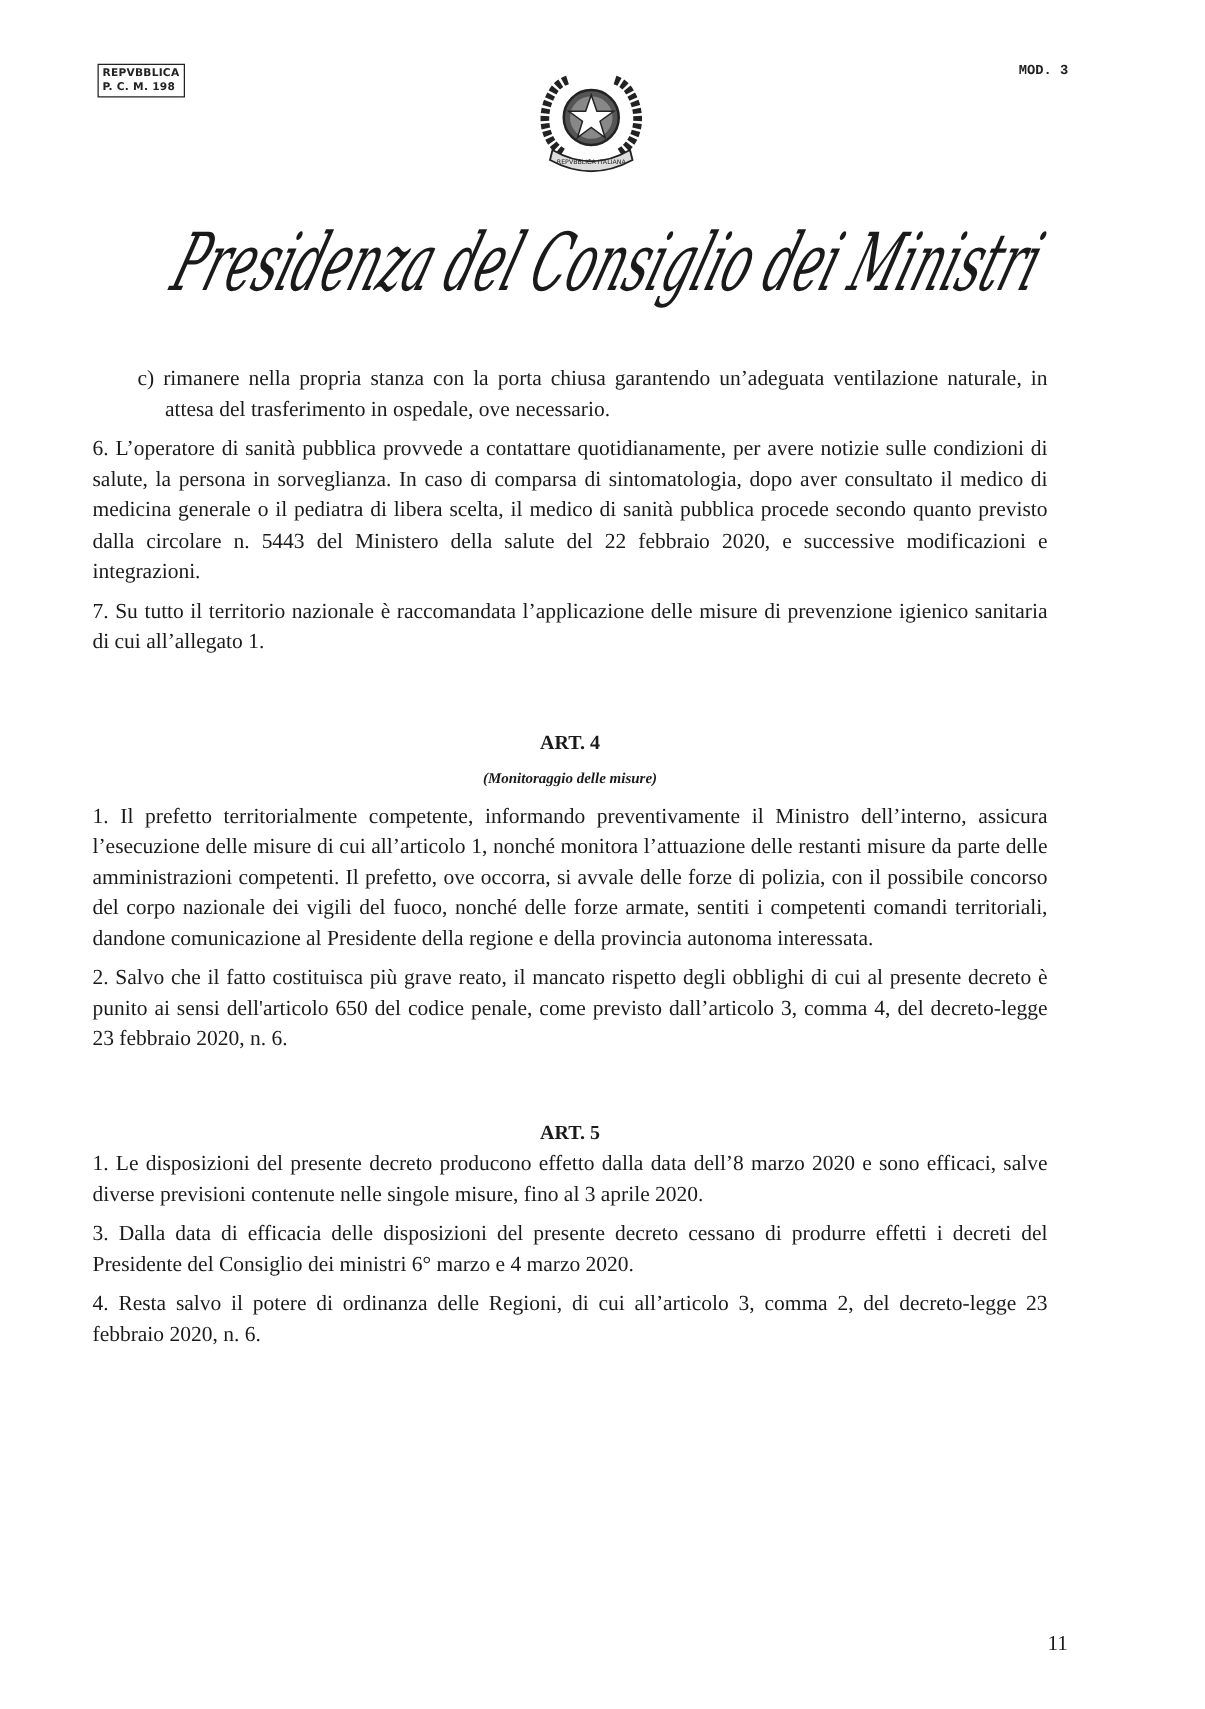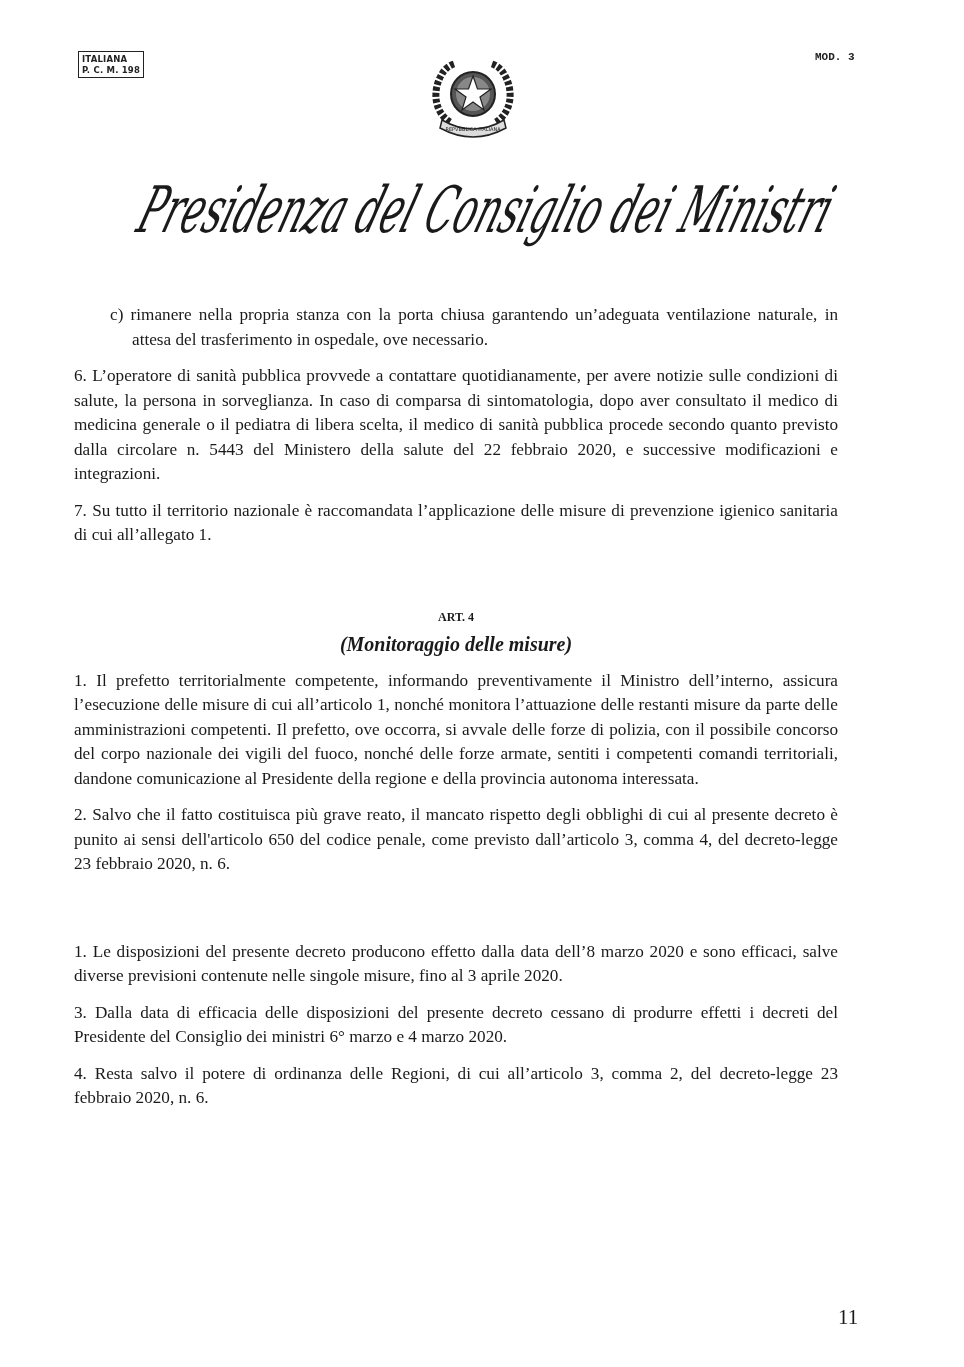--- a/index.html
+++ b/index.html
@@ -3,34 +3,34 @@
 <meta charset="utf-8">
 <style>
   html, body { margin: 0; padding: 0; background: #ffffff; }
   body { width: 964px; height: 1367px; position: relative; overflow: hidden; font-family: "Liberation Serif", serif; color: #1a1a1a; }
   .modulario { position: absolute; left: 78px; top: 51px; border: 1.5px solid #222; padding: 2px 3px 1px 3px; font-family: "DejaVu Sans", sans-serif; font-weight: bold; font-size: 8.5px; line-height: 11px; letter-spacing: 0.2px; color: #222; }
   .mod-code { position: absolute; left: 815px; top: 51px; font-family: Liberation Mono, monospace; font-weight: bold; font-size: 11px; color: #222; }
   .emblem { position: absolute; left: 428px; top: 54px; width: 90px; height: 84px; }
   .header-title { position: absolute; left: 100px; top: 150px; width: 760px; height: 120px; }
   .header-title svg { width: 100%; height: 100%; }
   .content { position: absolute; left: 74px; top: 291px; width: 764px; font-size: 17.2px; line-height: 24.5px; text-align: justify; }
-  .para { margin: 12px 0 7px 0; }
+  .para { margin: 0 0 7px 0; }
   .para.sub { padding-left: 58px; text-indent: -22px; }
-  .art-head { text-align: center; font-weight: bold; font-size: 12px; margin: 0; }
-  .art-sub { text-align: center; font-style: italic; font-weight: bold; font-size: 20px; margin: 3px 0 6px 0; }
+  .art-head { text-align: center; font-weight: bold; font-size: 16px; margin: 0; }
+  .art-sub { text-align: center; font-style: italic; font-weight: bold; font-size: 12px; margin: 3px 0 6px 0; }
   .art-sub .paren { font-weight: normal; font-style: normal; }
   .spacer-a { height: 50px; }
   .spacer-b { height: 44px; }
-  .page-number { position: absolute; left: 838px; top: 1305px; font-size: 21px; text-align: right; }
+  .page-number { position: absolute; left: 838px; top: 1305px; font-size: 17px; text-align: right; }
 </style>
 </head>
 <body>
 
 <div class="modulario">
-  <div>ITALIANA</div>
+  <div>REPVBBLICA</div>
   <div>P. C. M. 198</div>
 </div>
 
 <div class="mod-code">MOD. 3</div>
 
 <div class="emblem">
   <svg viewBox="0 0 90 84" xmlns="http://www.w3.org/2000/svg">
 
     <path d="M22 68 C6 58 4 36 14 20 C16 16 20 12 26 10" fill="none" stroke="#222" stroke-width="7" stroke-dasharray="4 2"></path>
 
@@ -59,18 +59,19 @@
 
   <div class="spacer-a"></div>
 
   <p class="art-head">ART. 4</p>
   <p class="art-sub">(Monitoraggio delle misure)</p>
   <p class="para">1. Il prefetto territorialmente competente, informando preventivamente il Ministro dell’interno, assicura l’esecuzione delle misure di cui all’articolo 1, nonché monitora l’attuazione delle restanti misure da parte delle amministrazioni competenti. Il prefetto, ove occorra, si avvale delle forze di polizia, con il possibile concorso del corpo nazionale dei vigili del fuoco, nonché delle forze armate, sentiti i competenti comandi territoriali, dandone comunicazione al Presidente della regione e della provincia autonoma interessata.</p>
   <p class="para">2. Salvo che il fatto costituisca più grave reato, il mancato rispetto degli obblighi di cui al presente decreto è punito ai sensi dell'articolo 650 del codice penale, come previsto dall’articolo 3, comma 4, del decreto-legge 23 febbraio 2020, n. 6.</p>
 
   <div class="spacer-b"></div>
 
+  <p class="art-head">ART. 5</p>
   <p class="para">1. Le disposizioni del presente decreto producono effetto dalla data dell’8 marzo 2020 e sono efficaci, salve diverse previsioni contenute nelle singole misure, fino al 3 aprile 2020.</p>
   <p class="para">3. Dalla data di efficacia delle disposizioni del presente decreto cessano di produrre effetti i decreti del Presidente del Consiglio dei ministri 6° marzo e 4 marzo 2020.</p>
   <p class="para">4. Resta salvo il potere di ordinanza delle Regioni, di cui all’articolo 3, comma 2, del decreto-legge 23 febbraio 2020, n. 6.</p>
 </div>
 
 <div class="page-number">11</div>
 
 </body></html>

